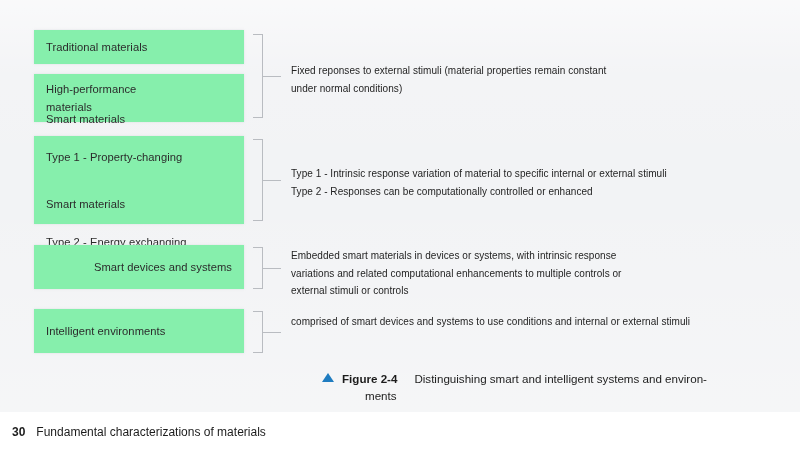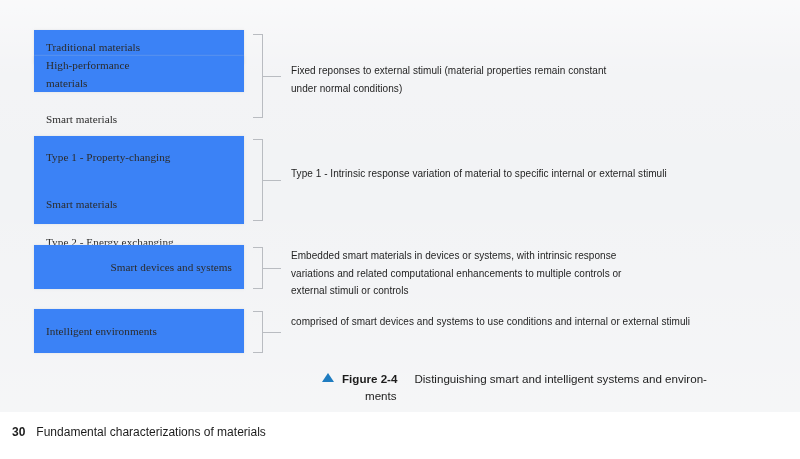--- a/index.html
+++ b/index.html
@@ -45,28 +45,27 @@
     left: 0;
     top: 0;
     width: 800px;
     height: 370px;
   }
 
   .label-box {
     position: absolute;
     left: 34px;
     width: 210px;
-    background: #3b82f6;
+    background: #86efac;
     box-sizing: border-box;
     padding: 0 12px;
     display: flex;
     flex-direction: column;
     justify-content: center;
     box-shadow: 0 0 2px rgba(200,205,212,0.55);
-    font-family: Liberation Serif, serif;
   }
   .label-box .line {
     font-size: 11.2px;
     line-height: 18px;
     color: #2b2b2b;
     white-space: nowrap;
     letter-spacing: 0.05px;
   }
   .label-box.gapline .line.gap {
     margin-top: 9px;
@@ -169,21 +168,21 @@
 
 <div id="page">
   <div class="scan-area"></div>
 
   <div class="diagram">
 
     <div class="label-box" style="top:30px; height:34px;">
       <div class="line">Traditional materials</div>
     </div>
 
-    <div class="label-box" style="top:56px; height:36px;">
+    <div class="label-box" style="top:74px; height:48px;">
       <div class="line">High-performance</div>
       <div class="line">materials</div>
     </div>
 
     <div class="bracket" style="top:34px; height:84px;">
       <div class="tick top"></div>
       <div class="vbar"></div>
       <div class="tick bottom"></div>
       <div class="stem"></div>
     </div>
@@ -202,20 +201,21 @@
 
     <div class="bracket" style="top:139px; height:82px;">
       <div class="tick top"></div>
       <div class="vbar"></div>
       <div class="tick bottom"></div>
       <div class="stem"></div>
     </div>
 
     <div class="desc" style="top:165px;">
       <div class="line">Type 1 - Intrinsic response variation of material to specific internal or external stimuli</div>
+      <div class="line">Type 2 - Responses can be computationally controlled or enhanced</div>
     </div>
 
     <div class="label-box" style="top:245px; height:44px;align-items:flex-end;">
       <div class="line">Smart devices and systems</div>
     </div>
 
     <div class="bracket" style="top:247px; height:42px;">
       <div class="tick top"></div>
       <div class="vbar"></div>
       <div class="tick bottom"></div>

